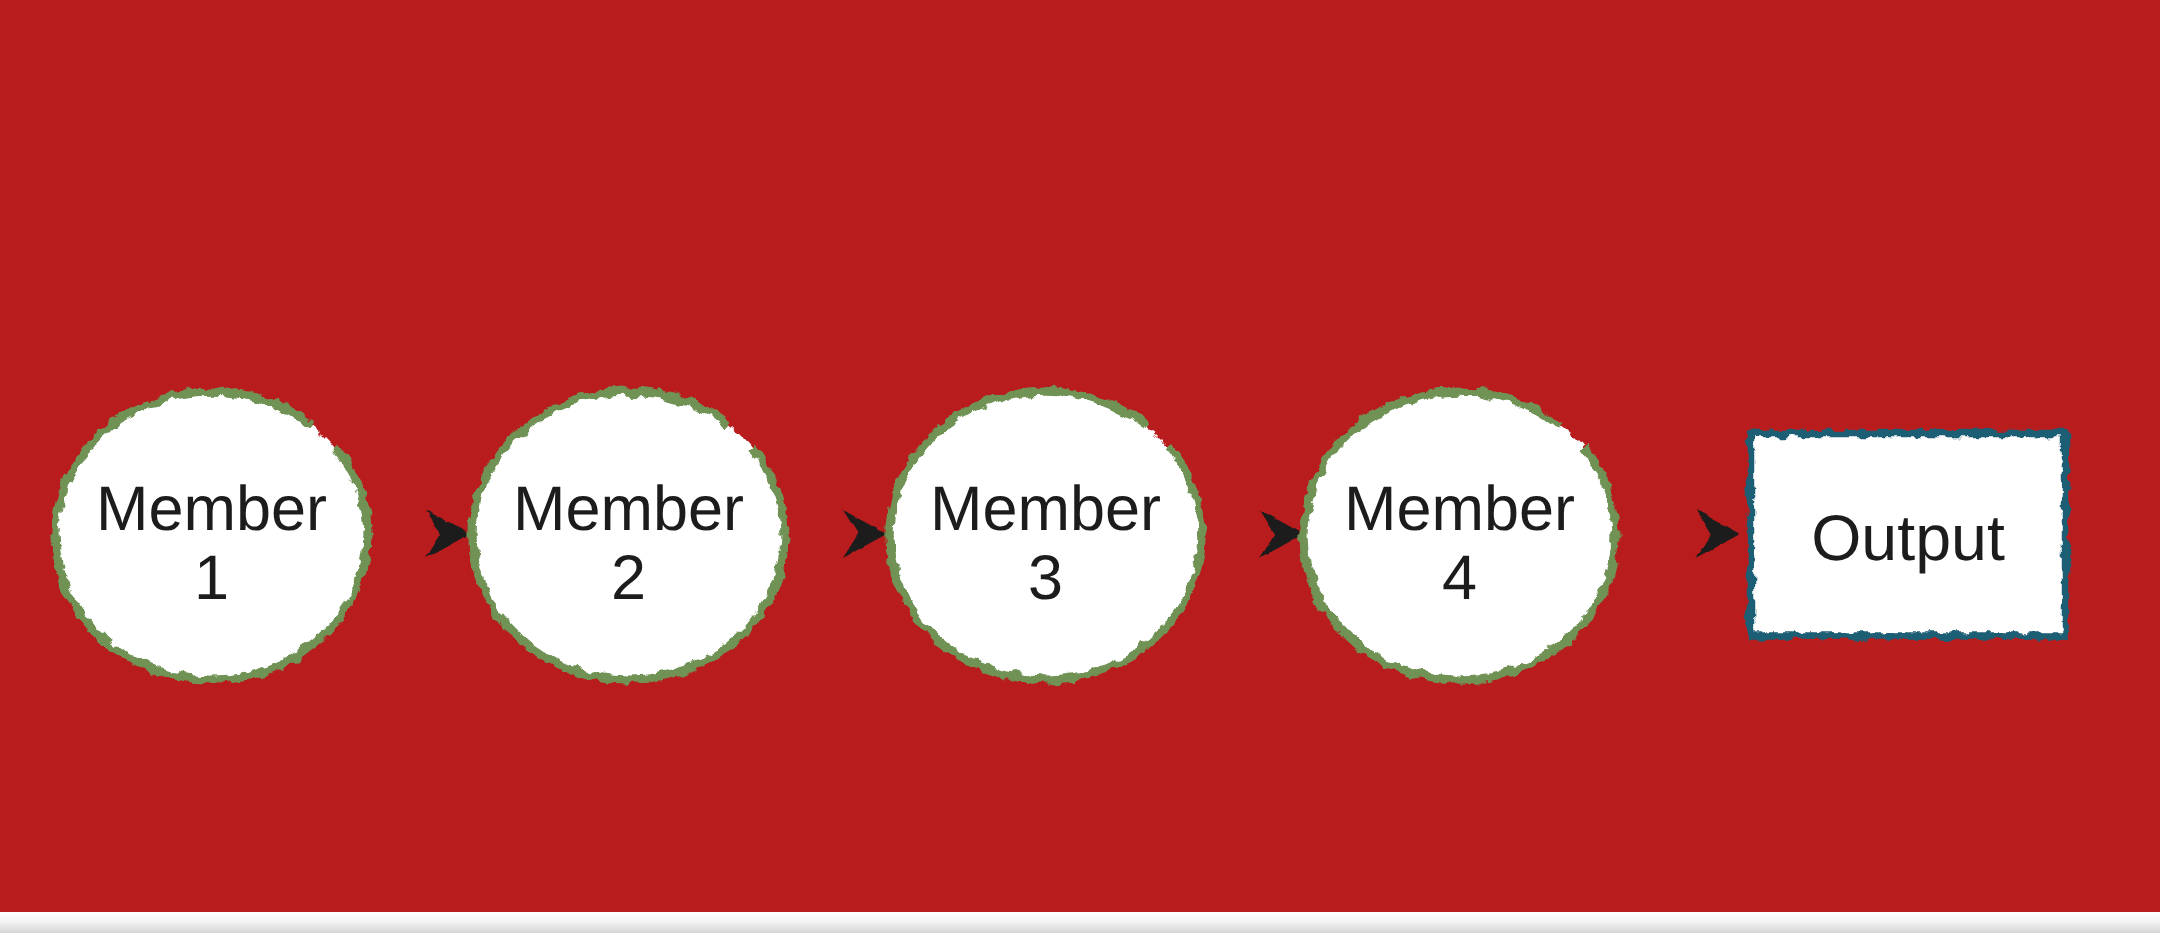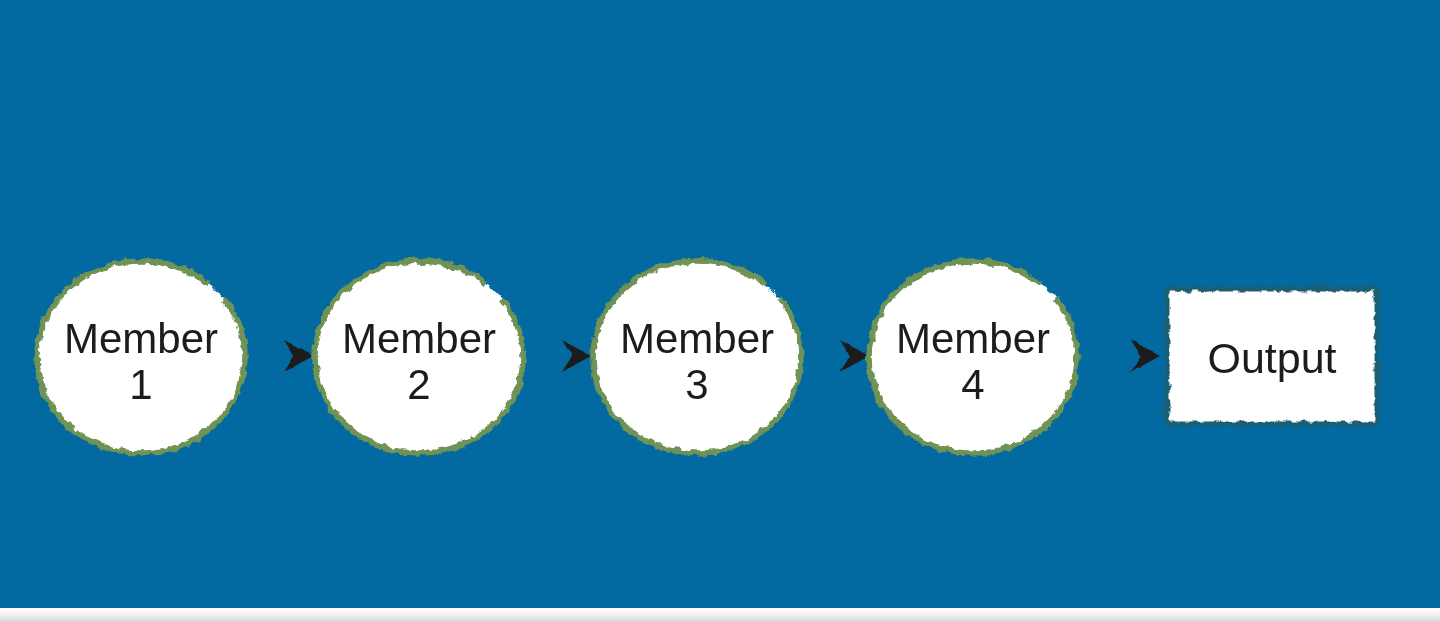--- a/index.html
+++ b/index.html
@@ -1,20 +1,20 @@
 <!DOCTYPE html>
 <html><head>
 <meta charset="utf-8">
 <style>
   html, body { margin: 0; padding: 0; background: #ffffff; }
   .stage {
     position: relative;
     width: 1440px;
     height: 622px;
-    background: #0369a1;
+    background: #b91c1c;
     overflow: hidden;
     font-family: "Liberation Sans", sans-serif;
   }
   svg.diagram { display: block; position: absolute; top: 0; left: 0; }
   .node-label {
     font-family: "Liberation Sans", sans-serif;
     font-size: 42px;
     text-anchor: middle;
   }
   .output-label {

